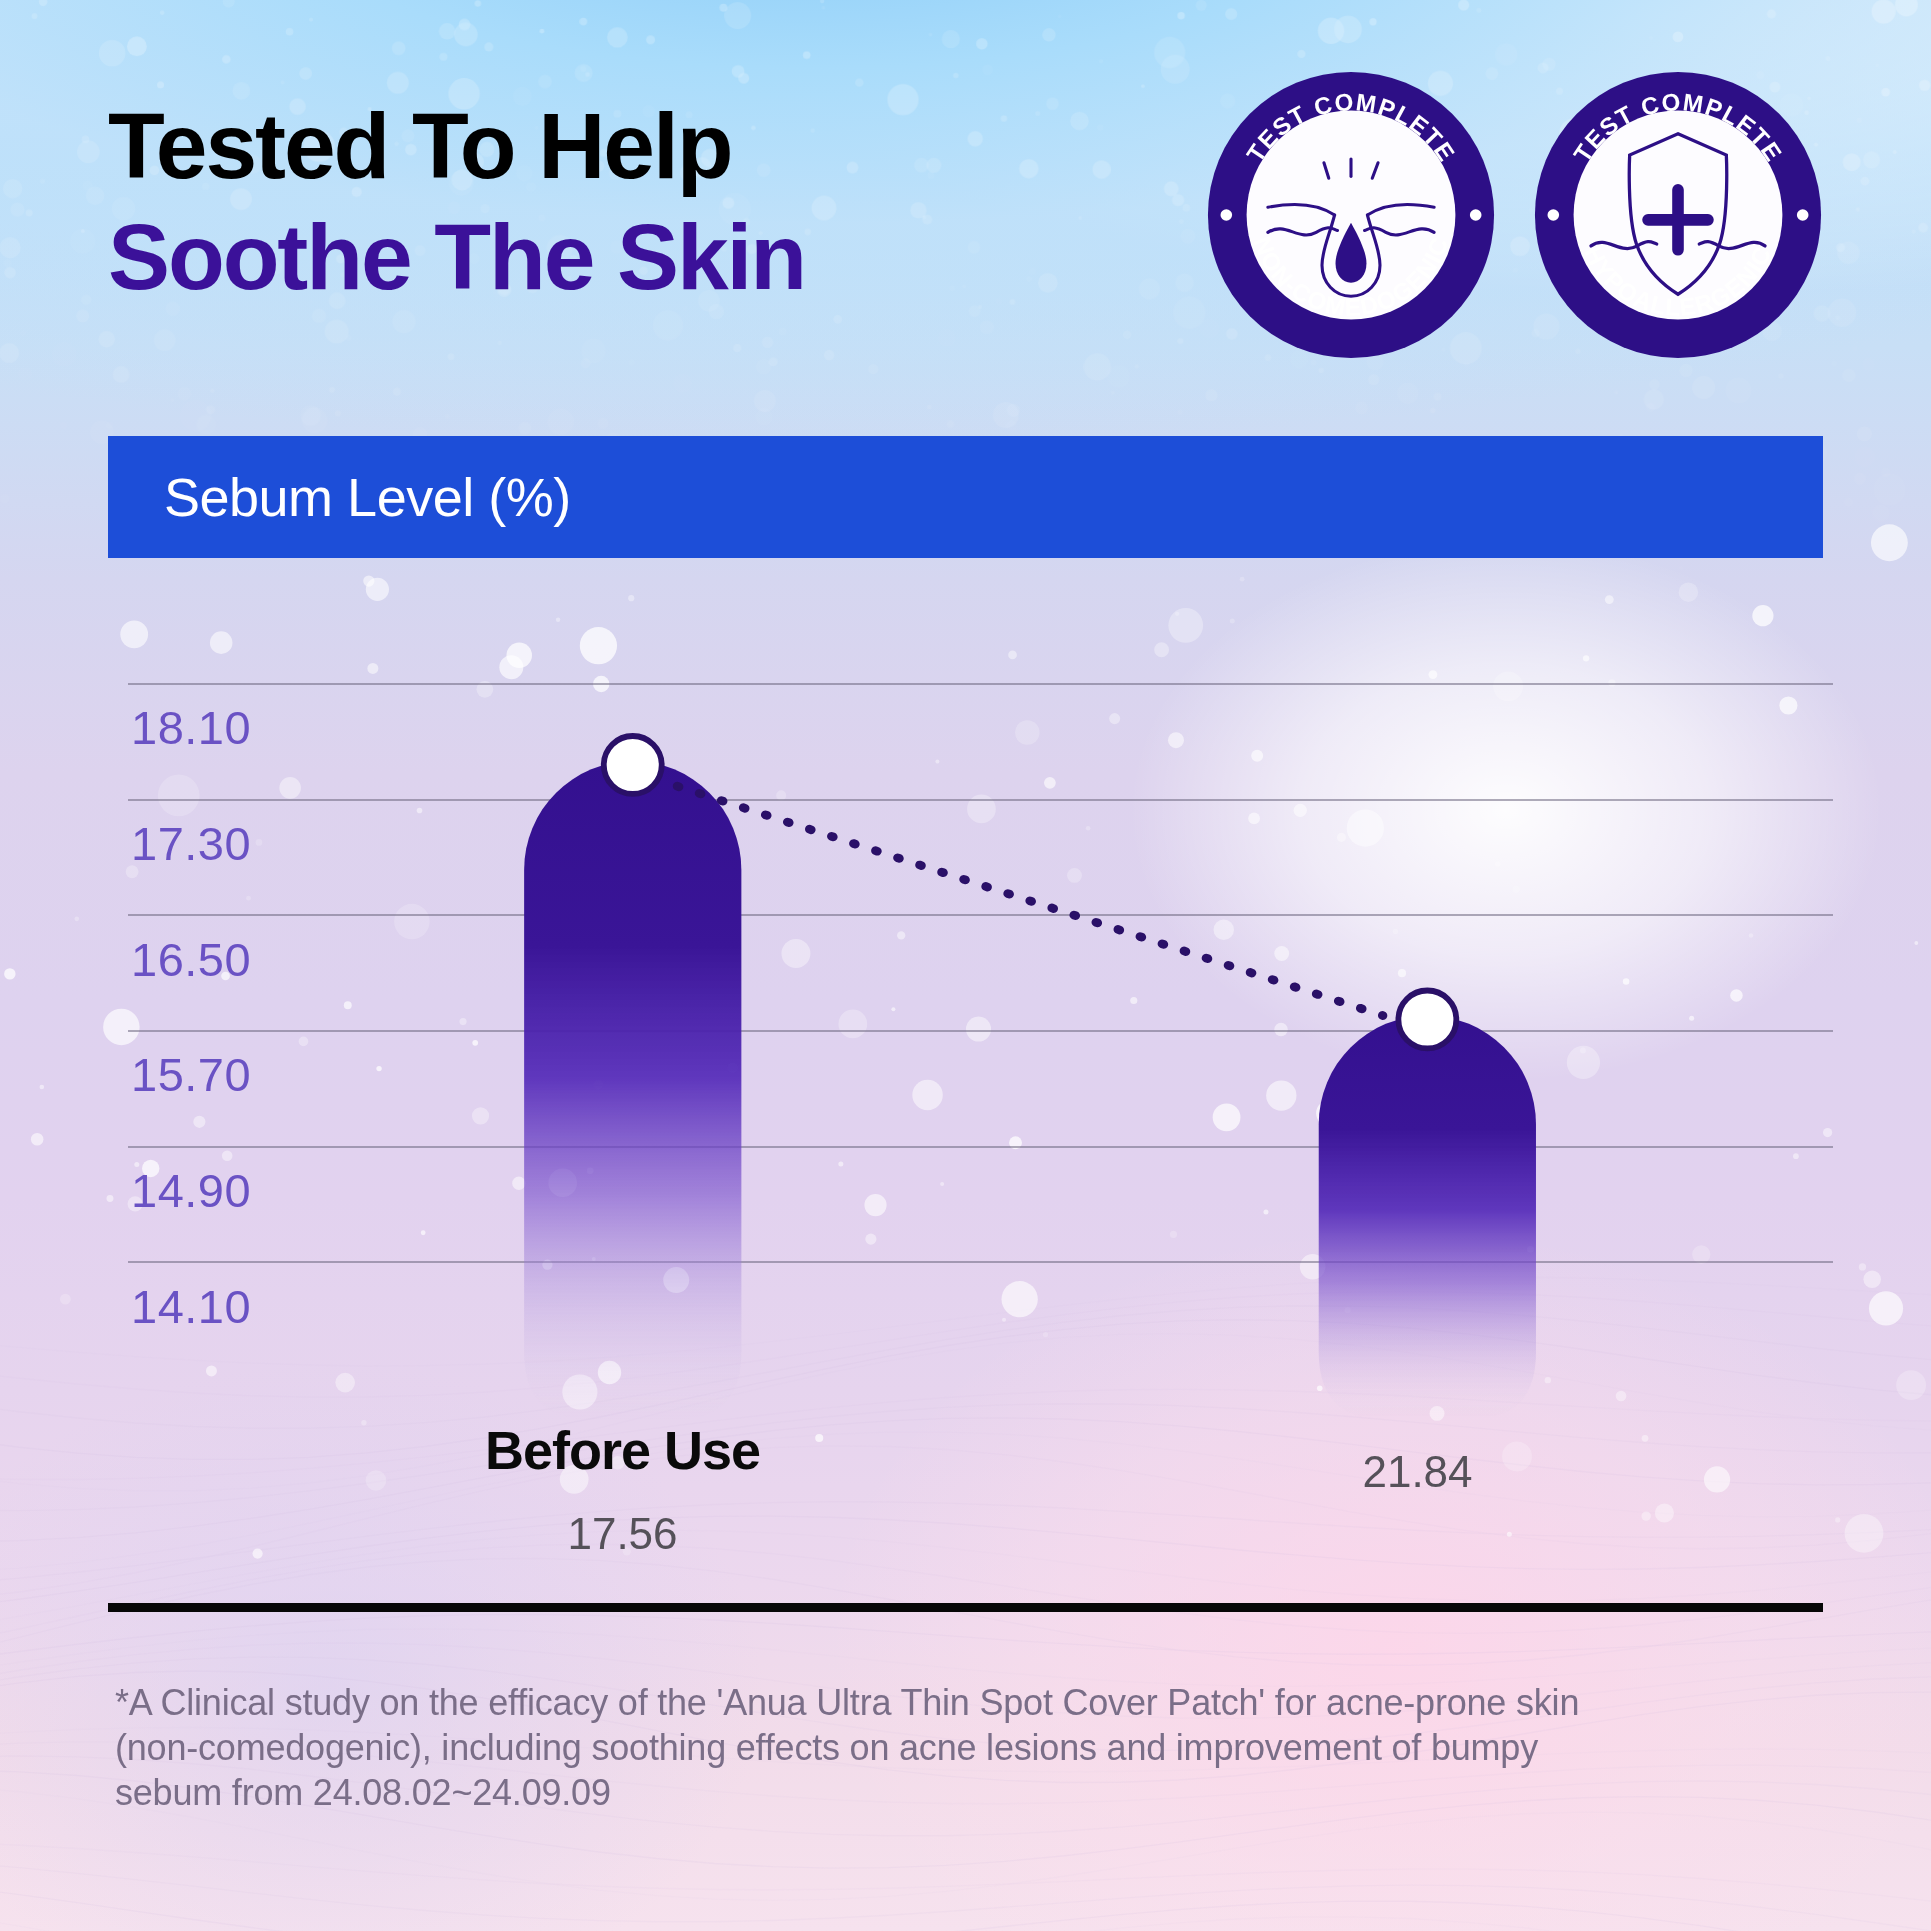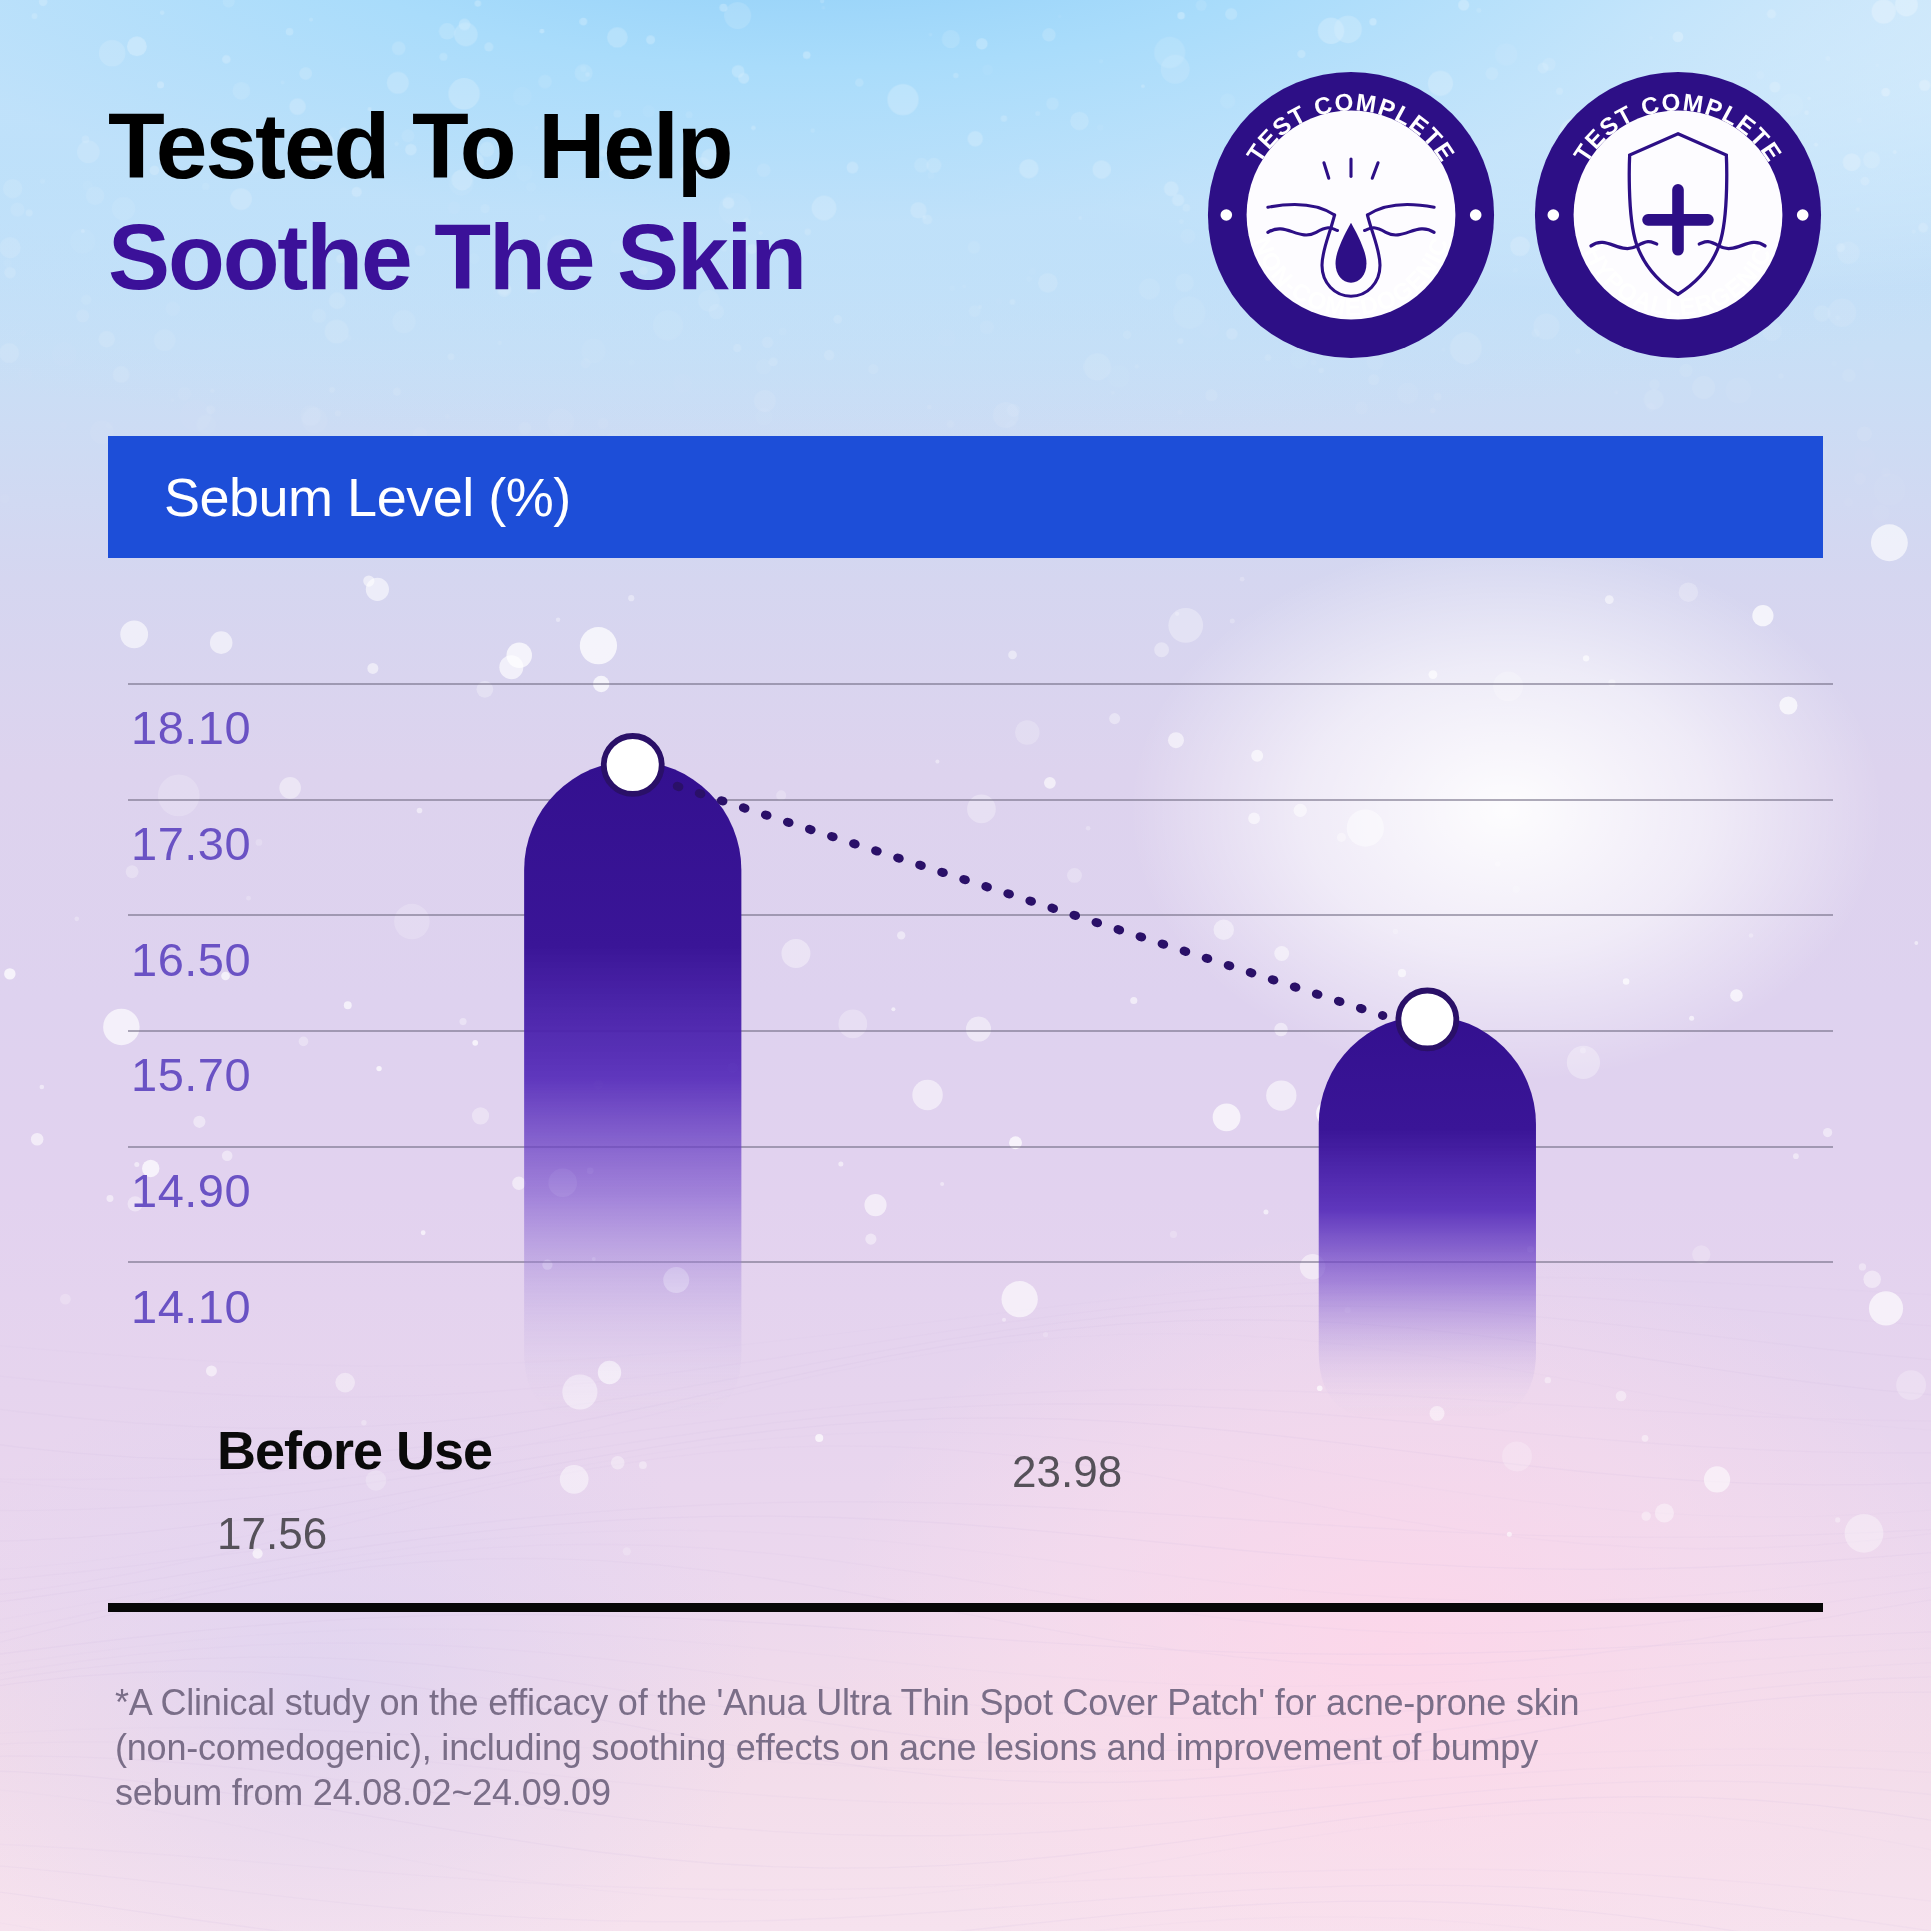--- a/index.html
+++ b/index.html
@@ -80,21 +80,21 @@
   .gridlines{position:absolute;left:118px;top:0;right:108px;height:100%;}
   .gline{position:absolute;left:0;right:0;height:1.9px;background:rgba(110,103,128,.55);}
   .ylabels{position:absolute;left:121px;top:0;width:232px;height:100%;}
   .ylab{
     position:absolute;left:0;font-size:47px;color:#6a52c4;font-weight:400;letter-spacing:0.5px;
   }
   .bars{position:absolute;left:0;top:0;width:1931px;height:100%;}
 
   
   .xlabels{position:absolute;left:0;top:1419px;width:1931px;height:193px;}
-  .xgroup{position:absolute;}
+  .xgroup{position:absolute;text-align:center;}
   .xname{font-size:54px;font-weight:700;letter-spacing:-1px;line-height:62px;}
   .xname.dark{color:#0a0a0a;}
   .xname.purple{color:#3b159b;}
   .xval{font-size:44px;color:#555159;font-weight:400;line-height:58px;margin-top:24px;}
 
   
   .rule{position:absolute;left:108px;top:1603px;width:1715px;height:8.7px;background:#070707;}
   .footnote{
     position:absolute;left:108px;top:1680px;width:1506px;
     font-size:36px;line-height:45px;color:#7a6e88;font-weight:400;letter-spacing:-0.2px;margin-left:7px;
@@ -933,21 +933,21 @@
         </g>
     </svg>
   </div>
 
   <div class="xlabels">
     <div class="xgroup" id="xg0" style="left: 217px; width: 811px;">
       <div class="xname dark">Before Use</div>
       <div class="xval">17.56</div>
     </div>
     <div class="xgroup" id="xg1" style="left: 1012px; width: 811px;">
-      <div class="xval">23.98</div>
+      <div class="xval">21.84</div>
     </div>
   </div>
 
   <div class="rule"></div>
   <div class="footnote">*A Clinical study on the efficacy of the 'Anua Ultra Thin Spot Cover Patch' for acne-prone skin (non-comedogenic),  including soothing effects on acne lesions and improvement of bumpy sebum from 24.08.02~24.09.09</div>
 
 </div>
 
 
 </body></html>

